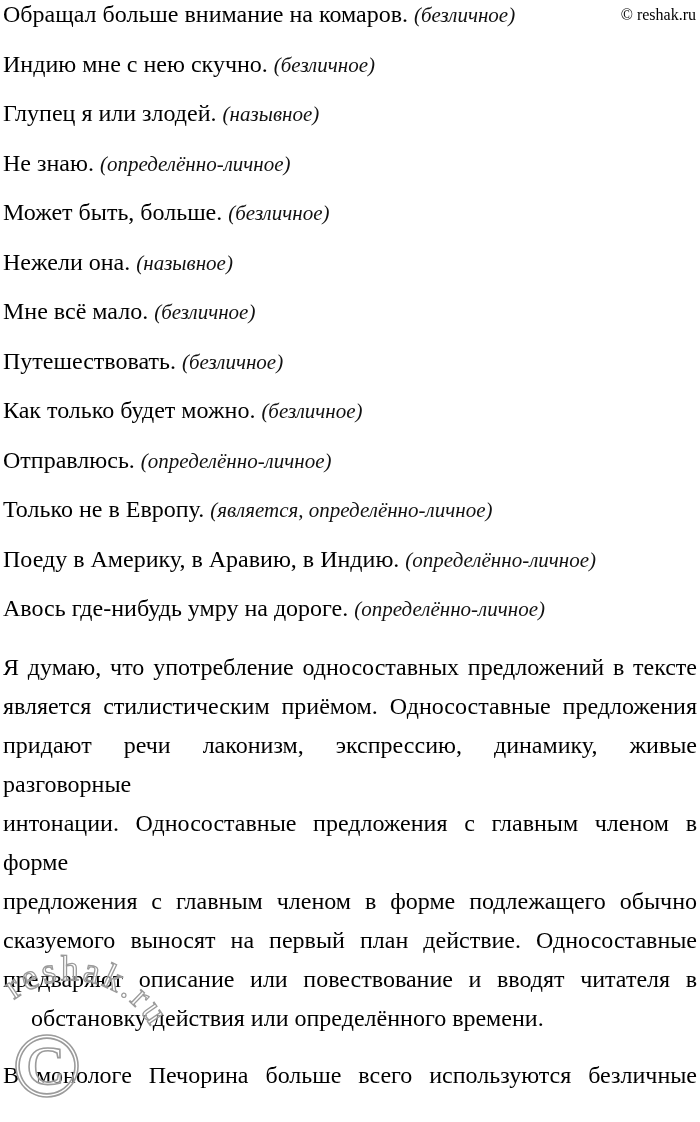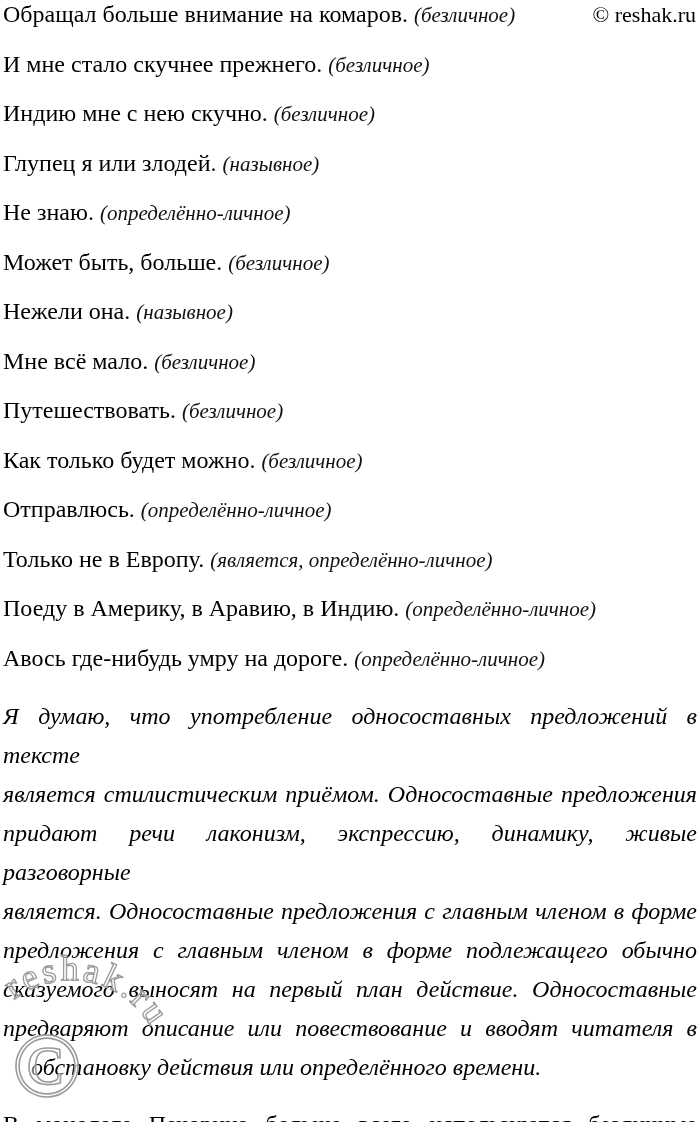--- a/index.html
+++ b/index.html
@@ -13,42 +13,42 @@
     font-family: "Liberation Serif", serif;
     color: #000000;
   }
   .content {
     padding: 3px 3px 0 3px;
   }
   .copyright {
     position: absolute;
     top: 3px;
     right: 4px;
-    font-size: 22px;
+    font-size: 16px;
     line-height: 24px;
     color: #000000;
     white-space: nowrap;
   }
   .sentence-row {
     font-size: 24px;
     line-height: 23.5px;
     margin: 0 0 25px 0;
     white-space: nowrap;
   }
   .sent-text { color: #000000; }
   .sent-note {
     font-style: italic;
     font-size: 21px;
     color: #111111;
   }
   .para {
     font-size: 24px;
     line-height: 39px;
   }
-  .para-1 { margin-top: 26px; font-style: italic; }
+  .para-1 { margin-top: 26px; }
   .para-2 { margin-top: 18px; }
   .pline {
     text-align: justify;
     text-align-last: justify;
   }
   .pline.last {
     text-align-last: left;
     margin-left: 28px;
   }
   .watermark {
@@ -79,21 +79,20 @@
 <div class="page">
 
   <div class="copyright">© reshak.ru</div>
 
   <div class="content">
 
     <div>
 
         <p class="sentence-row"><span class="sent-text">Обращал больше внимание на комаров.</span> <span class="sent-note">(безличное)</span></p>
 
-        <p class="sentence-row"><span class="sent-text">И мне стало скучнее прежнего.</span> <span class="sent-note">(безличное)</span></p>
 
         <p class="sentence-row"><span class="sent-text">Индию мне с нею скучно.</span> <span class="sent-note">(безличное)</span></p>
 
         <p class="sentence-row"><span class="sent-text">Глупец я или злодей.</span> <span class="sent-note">(назывное)</span></p>
 
         <p class="sentence-row"><span class="sent-text">Не знаю.</span> <span class="sent-note">(определённо-личное)</span></p>
 
         <p class="sentence-row"><span class="sent-text">Может быть, больше.</span> <span class="sent-note">(безличное)</span></p>
 
         <p class="sentence-row"><span class="sent-text">Нежели она.</span> <span class="sent-note">(назывное)</span></p>
@@ -115,21 +114,21 @@
     </div>
 
     <div class="para para-1">
 
         <div class="pline">Я думаю, что употребление односоставных предложений в тексте</div>
 
         <div class="pline">является стилистическим приёмом. Односоставные предложения</div>
 
         <div class="pline">придают речи лаконизм, экспрессию, динамику, живые разговорные</div>
 
-        <div class="pline">является. Односоставные предложения с главным членом в форме</div>
+        <div class="pline">интонации. Односоставные предложения с главным членом в форме</div>
 
         <div class="pline">предложения с главным членом в форме подлежащего обычно</div>
 
         <div class="pline">сказуемого выносят на первый план действие. Односоставные</div>
 
         <div class="pline">предваряют описание или повествование и вводят читателя в</div>
 
         <div class="pline last">обстановку действия или определённого времени.</div>
 
     </div>

